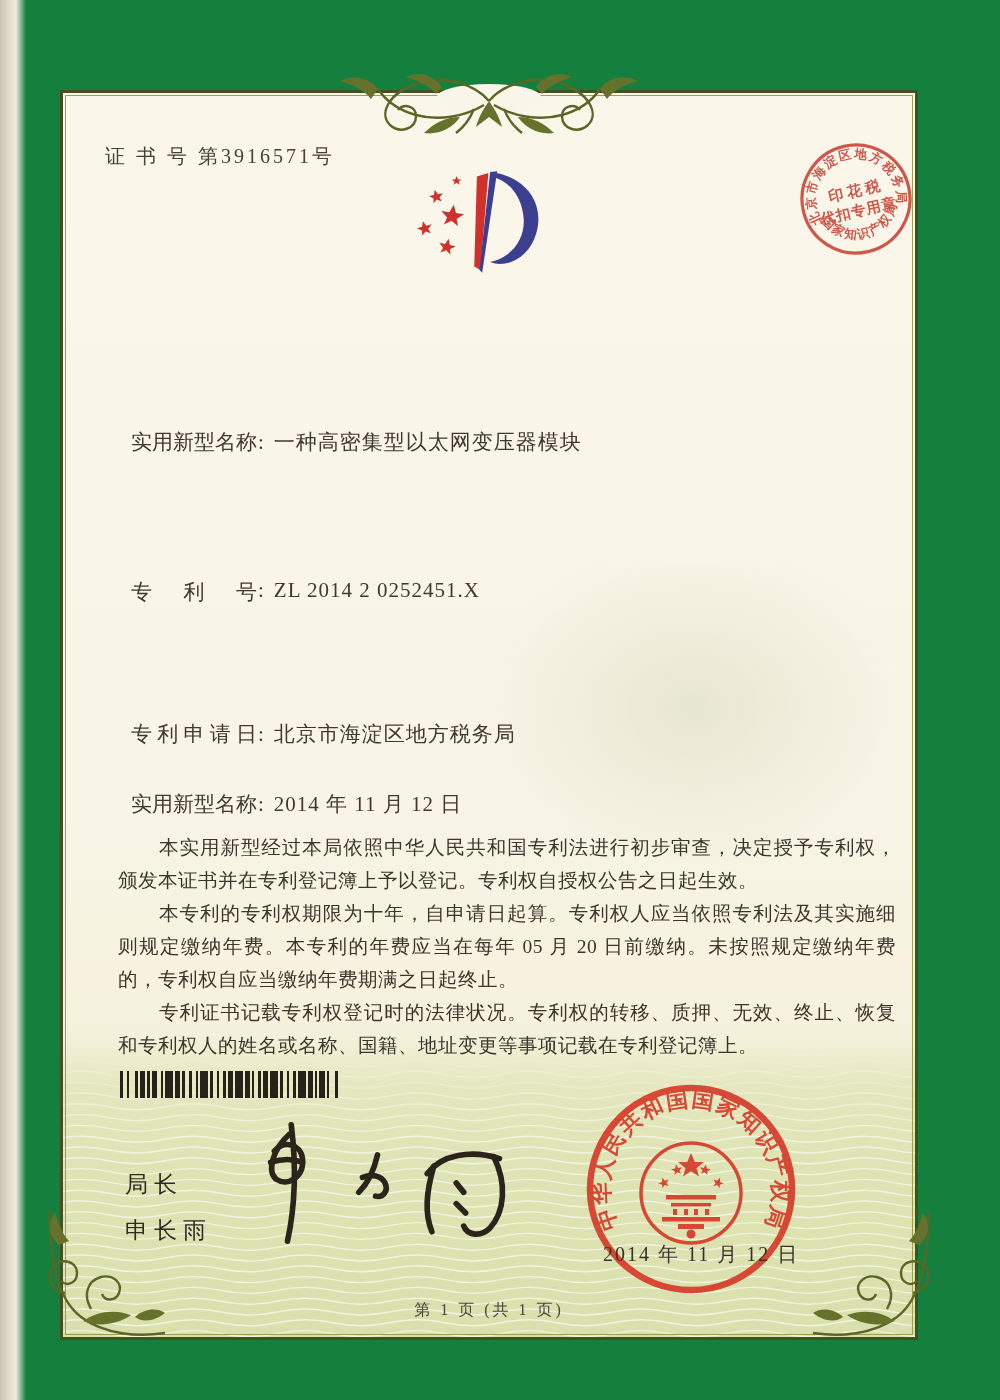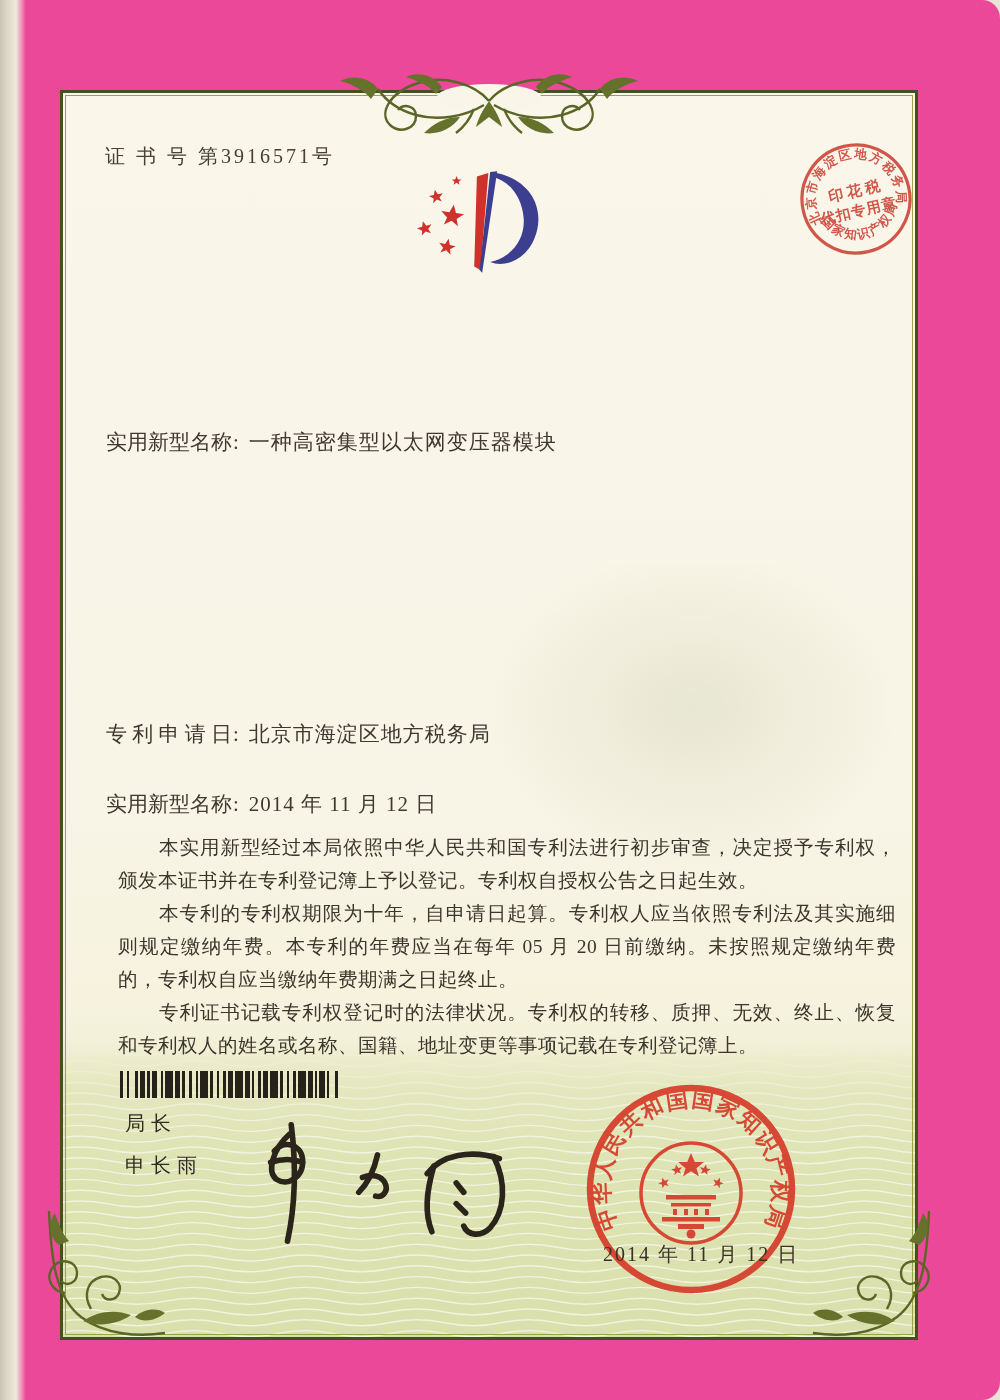--- a/index.html
+++ b/index.html
@@ -1,42 +1,42 @@
 <!DOCTYPE html>
 <html><head>
 <meta charset="utf-8">
 <style>
   html,body{margin:0;padding:0;width:1000px;height:1400px;overflow:hidden;
     font-family:"Liberation Serif","DejaVu Serif",serif;background:#e9e5d6;}
-  .page{position:absolute;inset:0;background:#ec4899;border-radius:18px;}
+  .page{position:absolute;inset:0;background:#15803d;}
   .scan-edge{position:absolute;left:0;top:0;bottom:0;width:26px;
     background:linear-gradient(90deg,#c9c5b6 0,#ded9c9 8px,#efebdc 16px,rgba(248,244,231,0) 26px);}
   .sheet{position:absolute;left:60px;top:90px;width:852px;height:1244px;
     border:3px solid #44511e;background:linear-gradient(180deg,#faf6ea 0%,#f8f4e6 55%,#f6f2e0 70%,#f2f0d8 78%,#ece edb 100%);}
   .sheet{background:linear-gradient(180deg,#faf6ea 0%,#f8f4e6 58%,#f5f2dd 74%,#eeeecf 84%,#e9ecc6 100%);}
   .sheet::after{content:"";position:absolute;inset:2px;border:1px solid #99a24a;pointer-events:none;}
   .band{position:absolute;left:0;right:0;bottom:0;height:300px;z-index:0;
     background:linear-gradient(180deg,rgba(222,227,180,0) 0%,rgba(222,227,180,.65) 16%,#dde3b2 48%,#dae0ac 100%);}
   .band svg{width:100%;height:100%;display:block;}
   .ghost{position:absolute;left:400px;top:470px;width:460px;height:320px;z-index:0;
     background:radial-gradient(ellipse at 50% 45%,rgba(211,214,184,.45),rgba(211,214,184,0) 65%);}
   .cert-number{position:absolute;left:42px;top:50px;font-size:20px;letter-spacing:3px;color:#474036;z-index:2;}
   .logo{position:absolute;left:338px;top:66px;width:150px;height:132px;z-index:2;}
   .tax-stamp{position:absolute;left:718px;top:31px;width:150px;height:150px;opacity:.84;z-index:3;}
   .doc-title{position:absolute;left:0;top:205px;width:100%;text-align:center;font-size:46px;
     font-weight:bold;letter-spacing:10px;color:#2e2a24;z-index:2;}
-  .field{position:absolute;left:43px;z-index:2;font-size:21px;color:#3f3830;white-space:nowrap;}
+  .field{position:absolute;left:68px;z-index:2;font-size:21px;color:#3f3830;white-space:nowrap;}
   .field .lab{display:inline-block;width:126px;text-align:justify;text-align-last:justify;vertical-align:top;}
   .field .col{display:inline-block;margin:0 10px 0 1px;}
   .field .val{letter-spacing:1px;}
   .bodytext{position:absolute;left:55px;top:738px;width:778px;z-index:2;font-size:19.5px;
     line-height:33px;color:#3b352c;text-align:justify;letter-spacing:.5px;}
   .bodytext p{margin:0;text-indent:2.1em;}
   .barcode{position:absolute;left:57px;top:978px;width:268px;height:27px;font-size:0;z-index:2;white-space:nowrap;}
-  .signer{position:absolute;left:62px;top:1017px;z-index:2;font-size:20px;letter-spacing:6px;color:#2f2a22;}
+  .signer{position:absolute;left:62px;top:1076px;z-index:2;font-size:23px;letter-spacing:6px;color:#2f2a22;}
   .signer div{margin-bottom:15px;}
   .signature{position:absolute;left:172px;top:1020px;width:300px;height:140px;z-index:3;}
   .seal{position:absolute;left:515px;top:983px;width:226px;height:226px;opacity:.9;z-index:3;}
   .seal-date{position:absolute;left:540px;top:1148px;width:260px;z-index:5;font-size:20px;
     letter-spacing:2px;color:#3a3127;white-space:nowrap;}
   .footer{position:absolute;left:0;bottom:16px;width:100%;text-align:center;font-size:16px;
     letter-spacing:3px;color:#4a443a;z-index:2;}
   .orn-top{position:absolute;left:261px;top:-32px;width:330px;height:100px;z-index:2;}
   .orn-corner{position:absolute;bottom:-8px;width:130px;height:140px;z-index:2;}
   .orn-left{left:-24px;}
@@ -150,20 +150,23 @@
         </text>
         <text x="75" y="72" font-size="15" text-anchor="middle" font-weight="bold">印 花 税</text>
         <text x="75" y="92" font-size="14.5" text-anchor="middle" font-weight="bold" letter-spacing="1">代扣专用章</text>
       </g>
     </svg>
 
 
     <div class="field" style="top:335px">
       <span class="lab">实用新型名称</span><span class="col">:</span><span class="val">一种高密集型以太网变压器模块</span>
     </div>
+    <div class="field" style="top:485px">
+      <span class="lab">专利号</span><span class="col">:</span><span class="val">ZL 2014 2 0252451.X</span>
+    </div>
     <div class="field" style="top:627px">
       <span class="lab">专利申请日</span><span class="col">:</span><span class="val">北京市海淀区地方税务局</span>
     </div>
     <div class="field" style="top:697px">
       <span class="lab">实用新型名称</span><span class="col">:</span><span class="val">2014 年 11 月 12 日</span>
     </div>
 
     <div class="bodytext">
       <p>本实用新型经过本局依照中华人民共和国专利法进行初步审查，决定授予专利权，颁发本证书并在专利登记簿上予以登记。专利权自授权公告之日起生效。</p>
       <p>本专利的专利权期限为十年，自申请日起算。专利权人应当依照专利法及其实施细则规定缴纳年费。本专利的年费应当在每年 05 月 20 日前缴纳。未按照规定缴纳年费的，专利权自应当缴纳年费期满之日起终止。</p>
@@ -216,14 +219,15 @@
             <rect x="14" y="16" width="4" height="6"></rect>
           <rect x="-29" y="24" width="58" height="4.5"></rect>
           <rect x="-13" y="31" width="26" height="5"></rect>
           <circle cy="41" r="4.5"></circle>
         </g>
       </g>
     </svg>
 
     <div class="seal-date">2014 年 11 月 12 日</div>
 
+    <div class="footer">第 1 页 (共 1 页)</div>
   </div>
 </div>
 
 </body></html>

